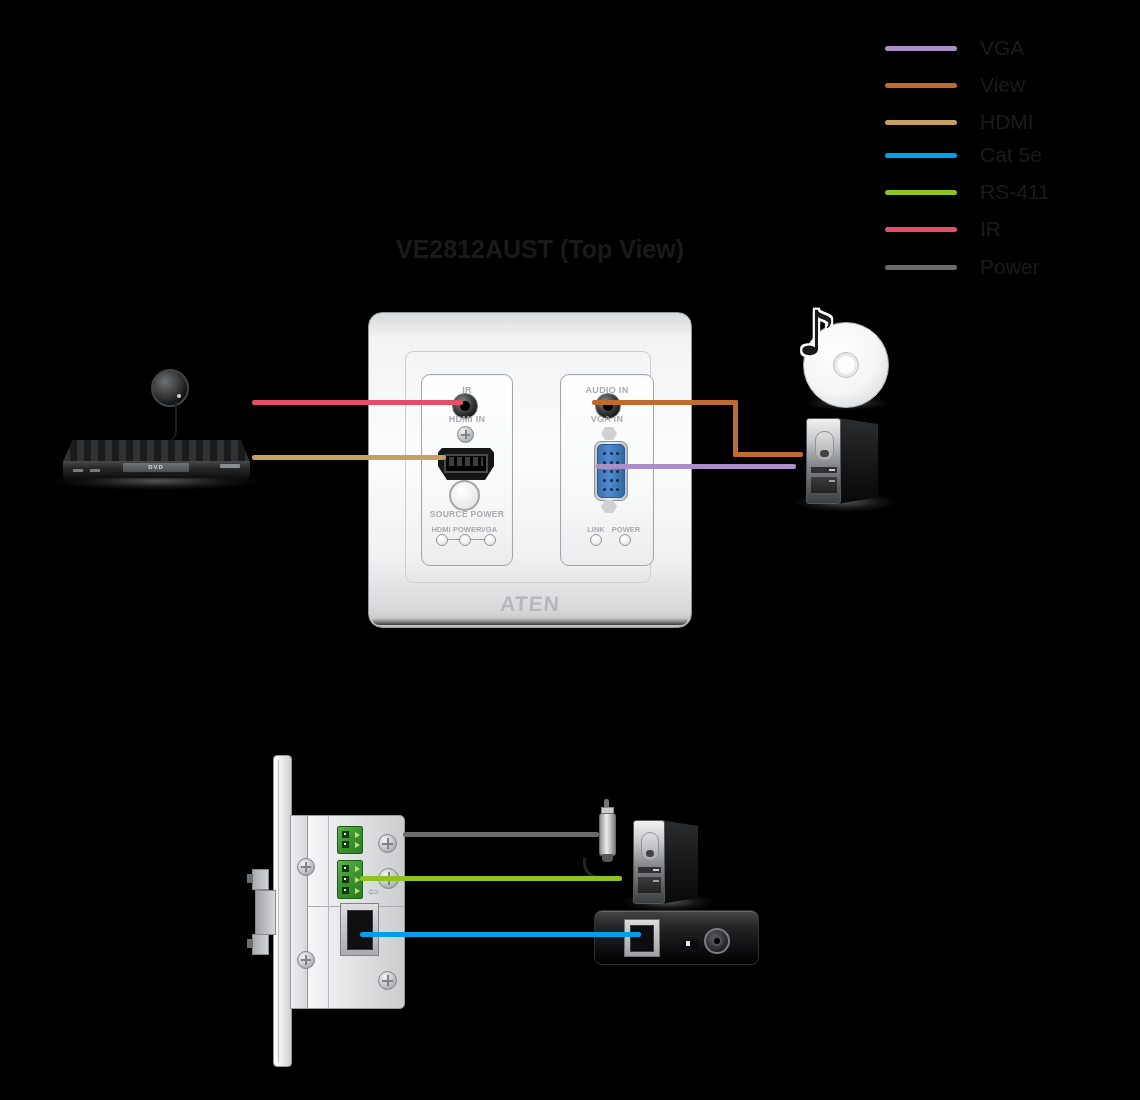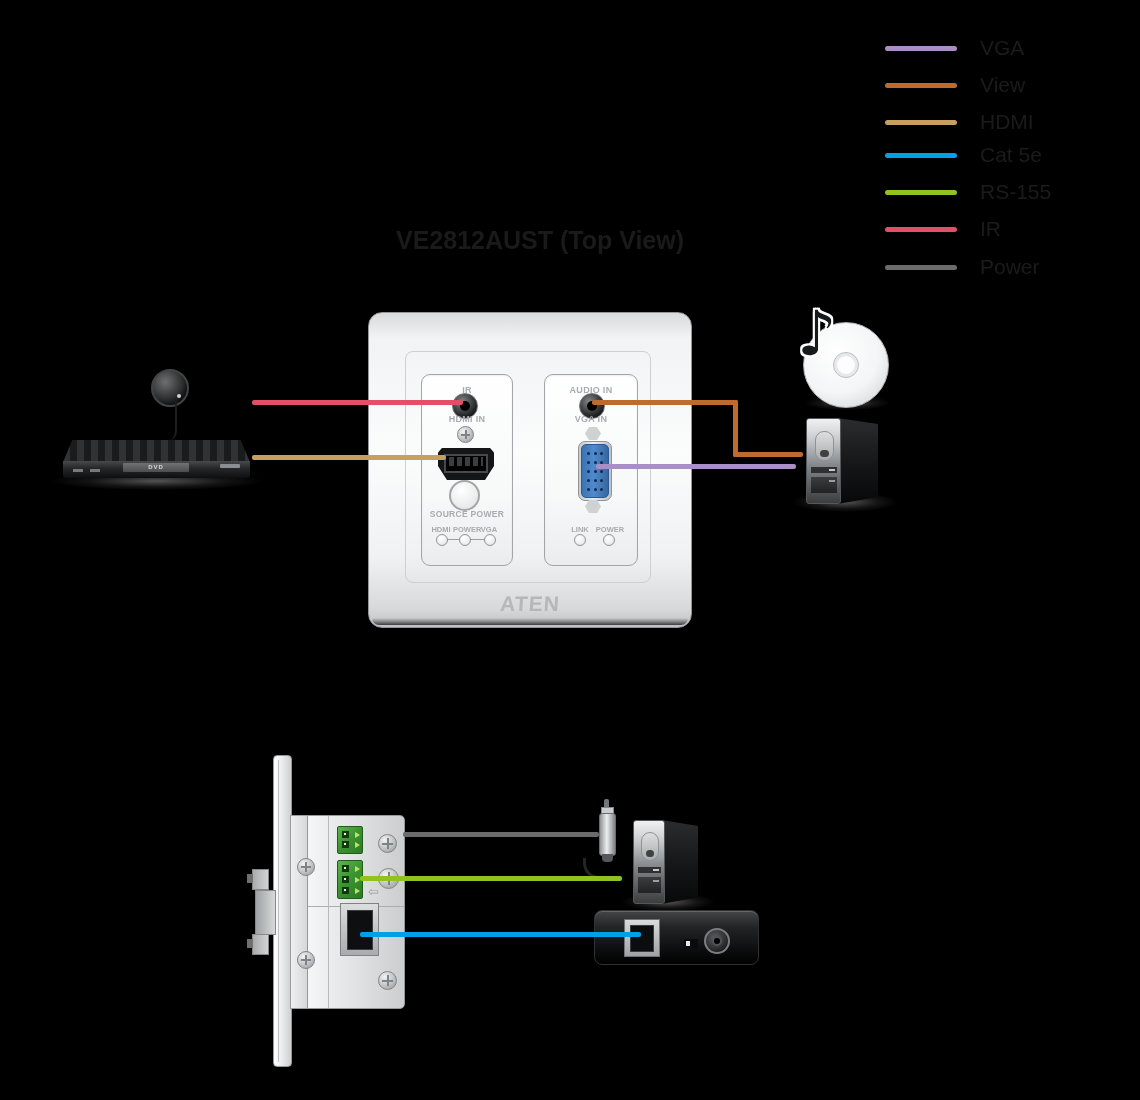--- a/index.html
+++ b/index.html
@@ -151,28 +151,28 @@
   <div>
     <div class="legend-line" style="top: 46px; background-color: rgb(169, 143, 198);"></div>
     <div class="legend-label" style="top:37px">VGA</div>
     <div class="legend-line" style="top: 83px; background-color: rgb(192, 107, 46);"></div>
     <div class="legend-label" style="top:74px">View</div>
     <div class="legend-line" style="top: 120px; background-color: rgb(199, 159, 95);"></div>
     <div class="legend-label" style="top:111px">HDMI</div>
     <div class="legend-line" style="top: 153px; background-color: rgb(0, 159, 232);"></div>
     <div class="legend-label" style="top:144px">Cat 5e</div>
     <div class="legend-line" style="top: 190px; background-color: rgb(143, 195, 31);"></div>
-    <div class="legend-label" style="top:181px">RS-155</div>
+    <div class="legend-label" style="top:181px">RS-411</div>
     <div class="legend-line" style="top: 227px; background-color: rgb(227, 79, 103);"></div>
     <div class="legend-label" style="top:218px">IR</div>
     <div class="legend-line" style="top: 265px; background-color: rgb(107, 107, 107);"></div>
     <div class="legend-label" style="top:256px">Power</div>
   </div>
 
-  <div class="diagram-title" style="left:240px;top:226px">VE2812AUST (Top View)</div>
+  <div class="diagram-title" style="left:240px;top:235px">VE2812AUST (Top View)</div>
 
   <div class="ir-eye"></div>
   <div class="ir-stalk"></div>
   <div class="glow" style="left:52px;top:472px;width:210px;height:18px"></div>
   <div class="dvd">
     <div class="dvd-top"></div>
     <div class="dvd-front">
       <div class="dvd-tray">DVD</div>
       <div class="dvd-btns"></div>
       <div class="dvd-logo"></div>
@@ -209,21 +209,21 @@
       <div class="panel-label" style="top:134px;font-size:8.5px">SOURCE POWER</div>
       <div class="led-mini-label" style="left:6px;width:26px">HDMI</div>
       <div class="led-mini-label" style="left:31px;width:24px">POWER</div>
       <div class="led-mini-label" style="left:56px;width:22px">VGA</div>
       <div class="led-wire" style="left:20px;top:164px;width:48px"></div>
       <div class="led" style="left:14px;top:159px"></div>
       <div class="led" style="left:37px;top:159px"></div>
       <div class="led" style="left:62px;top:159px"></div>
     </div>
 
-    <div class="port-panel" style="left:175px;width:92px">
+    <div class="port-panel" style="left:191px;width:92px">
       <div class="panel-label" style="top:10px">AUDIO IN</div>
       <div class="jack" style="left:34px;top:18px"></div>
       <div class="panel-label" style="top:39px">VGA IN</div>
       <div class="hexnub" style="left:40px;top:52px"></div>
       <div class="vga-shell"></div>
       <div class="vga-blue">
         <div class="vga-hole" style="left:5px;top:7px"></div>
           <div class="vga-hole" style="left:11.5px;top:7px"></div>
           <div class="vga-hole" style="left:18px;top:7px"></div>
         <div class="vga-hole" style="left:5px;top:16px"></div>

